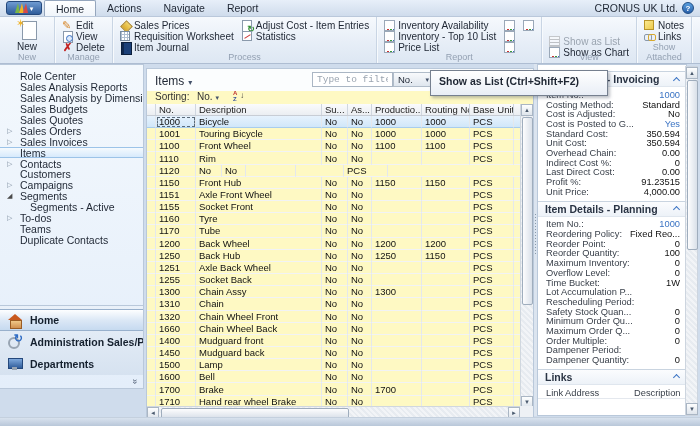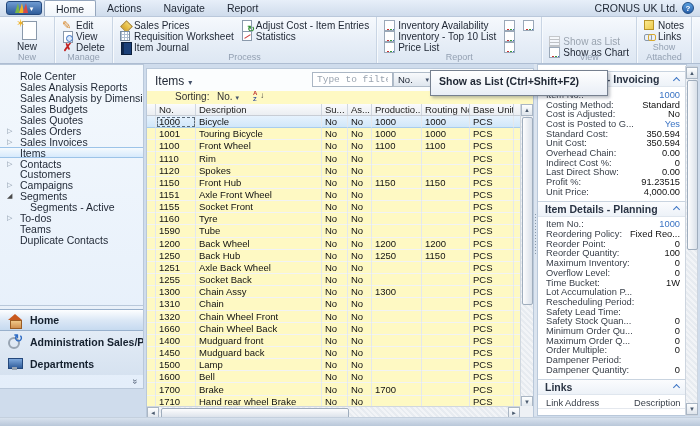--- a/index.html
+++ b/index.html
@@ -97,21 +97,21 @@
   
   .center { position:absolute; left:146px; top:68px; width:388px; height:352px; background:#fef9c3; border:1px solid #b9c8da; }
   .list-header { position:relative; height:22px; background:#fbfdfe; }
   .list-title { position:absolute; left:8px; top:5px; font-size:12px; color:#1e2633; }
   .list-title .caret { font-size:8px; color:#44526a; margin-left:4px; }
   .filter-input { position:absolute; left:165px; top:3px; width:81px; height:15px; border:1px solid #aab6c4; font-size:9.5px; padding:0 4px; color:#333; font-family:Liberation Mono, monospace; }
   .filter-input::placeholder { color:#9aa4b0; }
   .filter-col-btn { position:absolute; left:246px; top:3px; width:41px; height:15px; background:linear-gradient(#f8fafc,#dfe6ee);
     border:1px solid #b0bcc9; font-size:9.5px; display:flex; align-items:center; justify-content:space-between; padding:0 4px; }
   .filter-col-btn .caret { font-size:7px; color:#44526a; }
-  .sorting-row { position:relative; height:13px; font-size:10px; color:#333;margin-left:20px; }
+  .sorting-row { position:relative; height:13px; font-size:10px; color:#333; }
   .sorting-label { position:absolute; left:8px; top:0; }
   .sorting-col { position:absolute; left:50px; top:0; }
   .sorting-col .caret { font-size:7px; color:#44526a; margin-left:3px; }
   .sort-az-icon { position:absolute; left:86px; top:0px; width:14px; height:12px; }
   .sort-az-icon::before { content:"A"; position:absolute; left:0; top:-1px; font-size:6px; color:#c03333; font-weight:bold; }
   .sort-az-icon::after { content:"Z"; position:absolute; left:0; top:5px; font-size:6px; color:#33509a; font-weight:bold; }
   .sort-az-icon .down { position:absolute; left:7px; top:0px; font-size:8px; color:#333; }
 
   .table-wrap { position:absolute; left:0; top:35px; right:13px; height:304px; }
   .thead { display:flex; height:12px; background:linear-gradient(#fafbfc,#ebeef2); border-bottom:1px solid #c8cdd5; }
@@ -457,21 +457,20 @@
           <div class="cell c-su">No</div>
           <div class="cell c-as">No</div>
           <div class="cell c-prod"></div>
           <div class="cell c-rout"></div>
           <div class="cell c-base">PCS</div>
           <div class="cell c-stub"></div>
         </div>
         <div class="trow">
           <div class="cell c-gutter"></div>
           <div class="cell c-no">1120</div>
-          <div class="cell c-desc">Spokes</div>
           <div class="cell c-su">No</div>
           <div class="cell c-as">No</div>
           <div class="cell c-prod"></div>
           <div class="cell c-rout"></div>
           <div class="cell c-base">PCS</div>
           <div class="cell c-stub"></div>
         </div>
         <div class="trow">
           <div class="cell c-gutter"></div>
           <div class="cell c-no">1150</div>
@@ -511,21 +510,21 @@
           <div class="cell c-desc">Tyre</div>
           <div class="cell c-su">No</div>
           <div class="cell c-as">No</div>
           <div class="cell c-prod"></div>
           <div class="cell c-rout"></div>
           <div class="cell c-base">PCS</div>
           <div class="cell c-stub"></div>
         </div>
         <div class="trow">
           <div class="cell c-gutter"></div>
-          <div class="cell c-no">1590</div>
+          <div class="cell c-no">1170</div>
           <div class="cell c-desc">Tube</div>
           <div class="cell c-su">No</div>
           <div class="cell c-as">No</div>
           <div class="cell c-prod"></div>
           <div class="cell c-rout"></div>
           <div class="cell c-base">PCS</div>
           <div class="cell c-stub"></div>
         </div>
         <div class="trow">
           <div class="cell c-gutter"></div>
@@ -731,21 +730,21 @@
       </div>
       <div class="pfield">
         <span class="plabel">Overhead Chain:</span>
         <span class="pvalue">0.00</span>
       </div>
       <div class="pfield">
         <span class="plabel">Indirect Cost %:</span>
         <span class="pvalue">0</span>
       </div>
       <div class="pfield">
-        <span class="plabel">Last Direct Show:</span>
+        <span class="plabel">Last Direct Cost:</span>
         <span class="pvalue">0.00</span>
       </div>
       <div class="pfield">
         <span class="plabel">Profit %:</span>
         <span class="pvalue">91.23515</span>
       </div>
       <div class="pfield">
         <span class="plabel">Unit Price:</span>
         <span class="pvalue">4,000.00</span>
       </div>
@@ -782,24 +781,20 @@
       <div class="pfield">
         <span class="plabel">Time Bucket:</span>
         <span class="pvalue">1W</span>
       </div>
       <div class="pfield">
         <span class="plabel">Lot Accumulation P...</span>
         <span class="pvalue"></span>
       </div>
       <div class="pfield">
         <span class="plabel">Rescheduling Period:</span>
-        <span class="pvalue"></span>
-      </div>
-      <div class="pfield">
-        <span class="plabel">Safety Lead Time:</span>
         <span class="pvalue"></span>
       </div>
       <div class="pfield">
         <span class="plabel">Safety Stock Quan...</span>
         <span class="pvalue">0</span>
       </div>
       <div class="pfield">
         <span class="plabel">Minimum Order Qu...</span>
         <span class="pvalue">0</span>
       </div>

